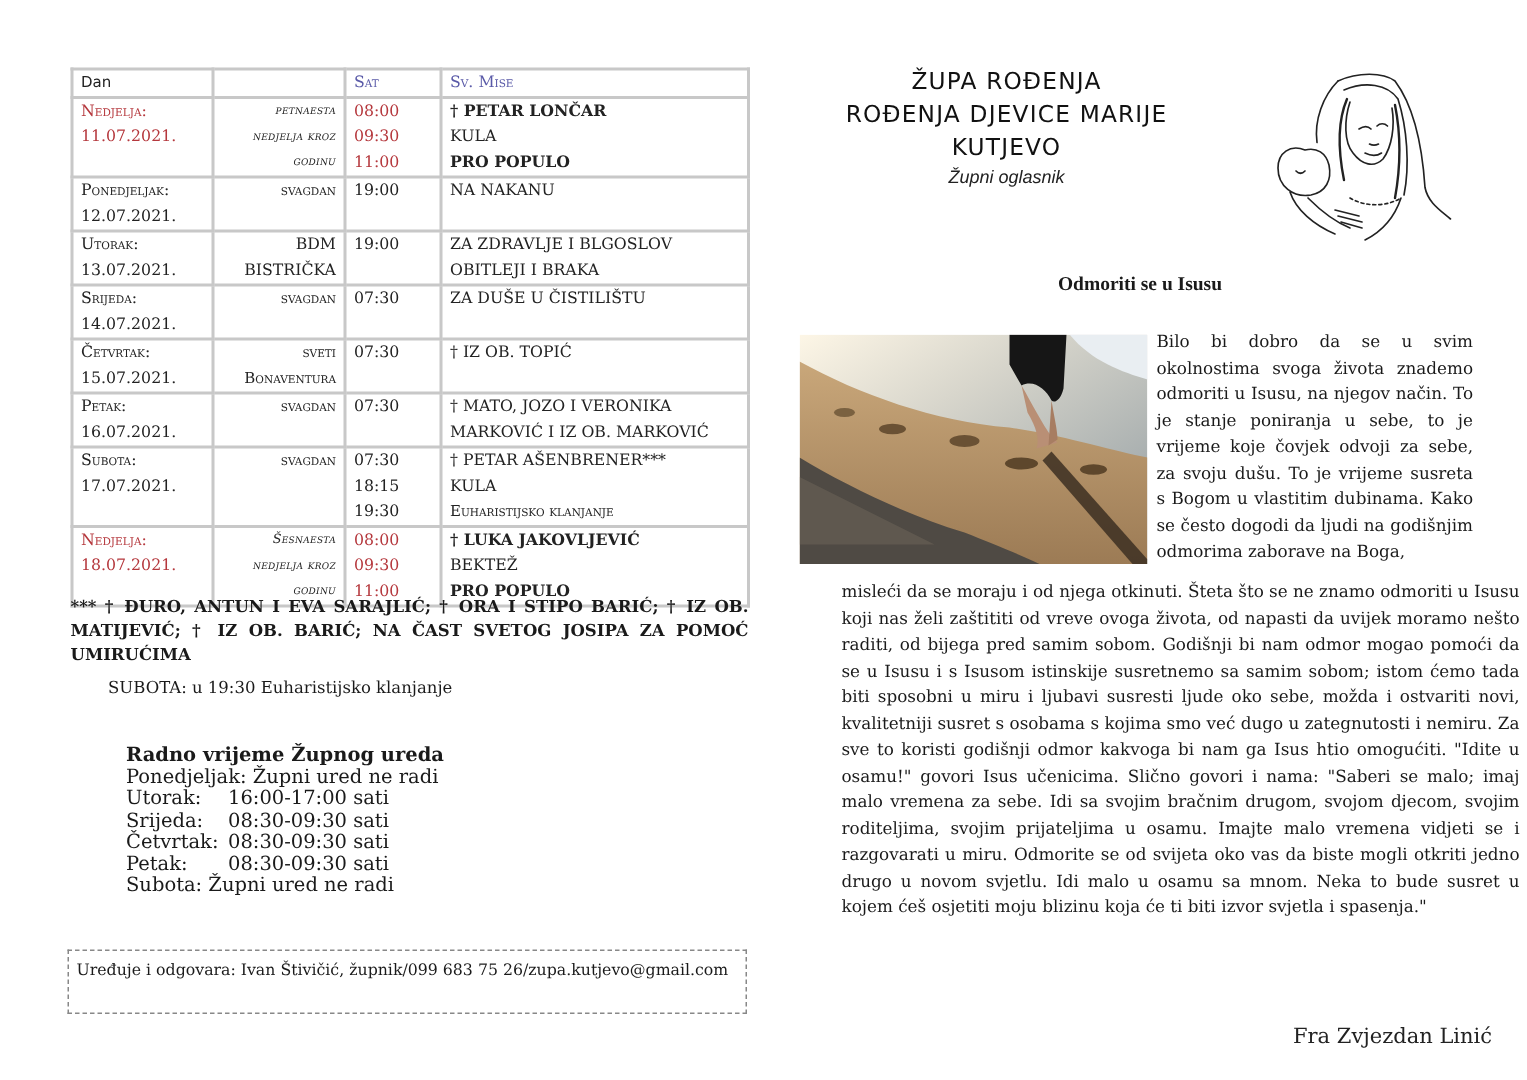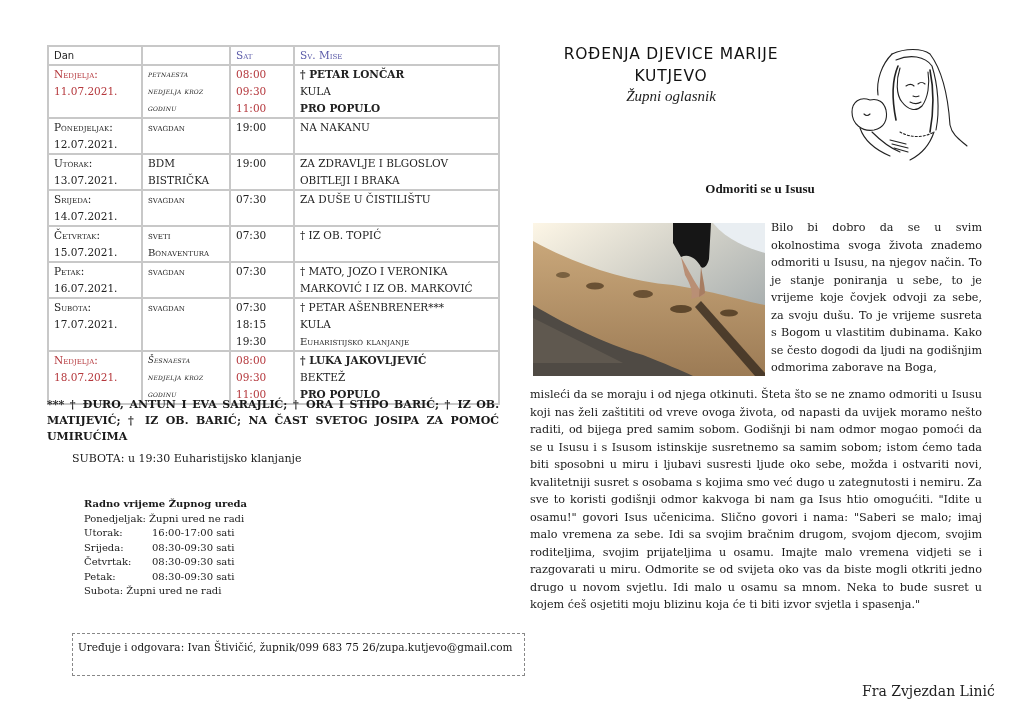--- a/index.html
+++ b/index.html
@@ -12,59 +12,59 @@
   
   table.sched {
     position: absolute; left: 47px; top: 45px; width: 453px;
     border-collapse: collapse; font-size: 10.5px; line-height: 17px;
     font-family: "DejaVu Serif", serif;
   }
   table.sched td {
     border: 2px solid #c8c8c8; vertical-align: top; padding: 0 5px; color: #222;
   }
   table.sched td.c1 { width: 82px; }
-  table.sched td.c2 { width: 76px; }
+  table.sched td.c2 { width: 76px; text-align: right; }
   table.sched td.c3 { width: 52px; }
   .sc { font-variant: small-caps; }
   .hdr-dan { font-family: "DejaVu Sans", sans-serif; font-size: 10px; color: #222; margin-top: 39px; }
   .hdr-blue { color: #5a5aa8; font-variant: small-caps; }
   .red { color: #b5383d; }
   .it { font-style: italic; font-size: 8.5px; letter-spacing: 0.2px; }
   .small-sc { font-variant: small-caps; font-size: 10px; }
   .b { font-weight: bold; }
   .cell-line { display: block; white-space: nowrap; }
 
   
   .footnote { left: 47px; top: 397px; width: 452px; font-size: 11px; line-height: 16px; text-align: justify; font-weight: bold; }
   .subota { left: 72px; top: 452px; font-size: 11px; }
 
-  .office { left: 84px; top: 497px; font-size: 10px; line-height: 14.5px; }
+  .office { left: 84px; top: 497px; font-size: 13px; line-height: 14.5px; }
   .office .title { font-weight: bold; }
   .office .row { display: flex; }
   .office .day { width: 68px; }
 
   .contact {
     left: 45px; top: 633px; width: 453px; height: 43px;
-    border: 1px dashed #888; font-size: 10.5px; box-sizing: border-box; padding: 3px 0 0 5px; line-height: 21px; margin-left: 27px;
+    border: 1px dashed #888; font-size: 10.5px; box-sizing: border-box; padding: 3px 0 0 5px; line-height: 21px;
   }
 
   
   .masthead { left: 546px; top: 43px; width: 250px; text-align: center; }
   .masthead .t1 { font-family: "DejaVu Sans", sans-serif; font-size: 15.5px; line-height: 22px; letter-spacing: 0.8px; color:#111; }
-  .masthead .t2 { font-family: Liberation Serif, serif; font-style: italic; font-size: 15px; line-height: 19px; color:#222; }
+  .masthead .t2 { font-family: Liberation Sans, sans-serif; font-style: italic; font-size: 12px; line-height: 19px; color:#222; }
 
   .madonna { left: 830px; top: 40px; width: 160px; height: 130px; }
 
   .art-title { left: 530px; top: 181px; width: 460px; text-align: center; font-weight: bold; font-size: 13px; font-family: Liberation Serif, serif; }
 
   .photo { left: 533px; top: 223px; width: 232px; height: 153px; overflow: hidden; }
 
   .body-text { font-size: 11.2px; line-height: 17.5px; text-align: justify; color: #1a1a1a; }
   .col-text { left: 771px; top: 219px; width: 211px; }
-  .full-text { left: 530px; top: 386px; width: 452px; }
+  .full-text { left: 561px; top: 386px; width: 452px; }
   .full-text p, .col-text p { margin: 0; }
   .author { left: 862px; top: 643px; font-size: 14px; color: #222; margin-top: 40px; }
 </style>
 </head>
 <body>
 
 <table class="sched">
   <tbody id="sched-body">
     <tr>
       <td class="c1"><span class="hdr-dan">Dan</span></td>
@@ -238,20 +238,21 @@
       <span>08:30-09:30 sati</span>
     </div>
   <div>Subota: Župni ured ne radi</div>
 </div>
 
 <div class="abs contact">
   <div>Uređuje i odgovara: Ivan Štivičić, župnik/099 683 75 26/zupa.kutjevo@gmail.com</div>
 </div>
 
 <div class="abs masthead">
+  <div class="t1">ŽUPA ROĐENJA</div>
   <div class="t1">ROĐENJA DJEVICE MARIJE</div>
   <div class="t1">KUTJEVO</div>
   <div class="t2">Župni oglasnik</div>
 </div>
 
 <div class="abs madonna">
   <svg width="160" height="130" viewBox="0 0 160 130" fill="none" stroke="#222" stroke-width="1.1" stroke-linecap="round">
 
     <path d="M62 14 C75 8 92 8 100 14 C112 30 118 55 120 85 C122 95 130 100 137 106"></path>
     <path d="M62 14 C52 24 46 40 48 55"></path>

